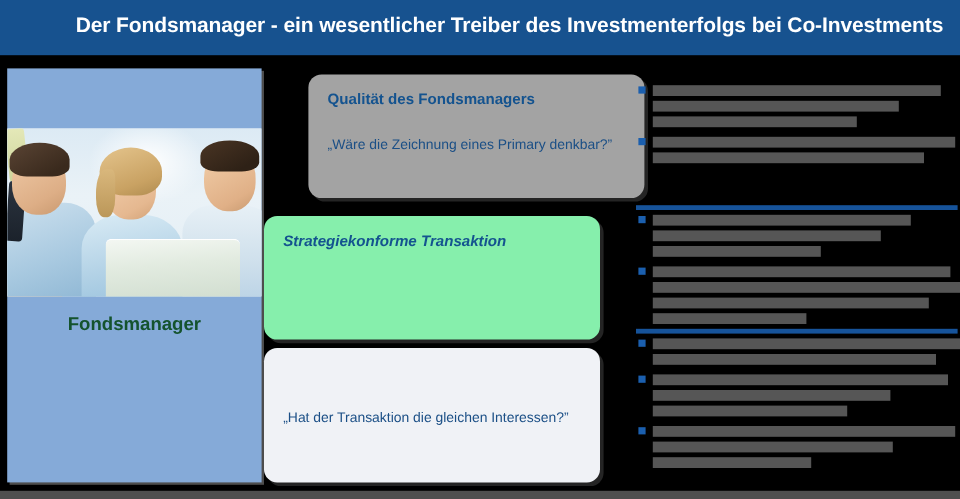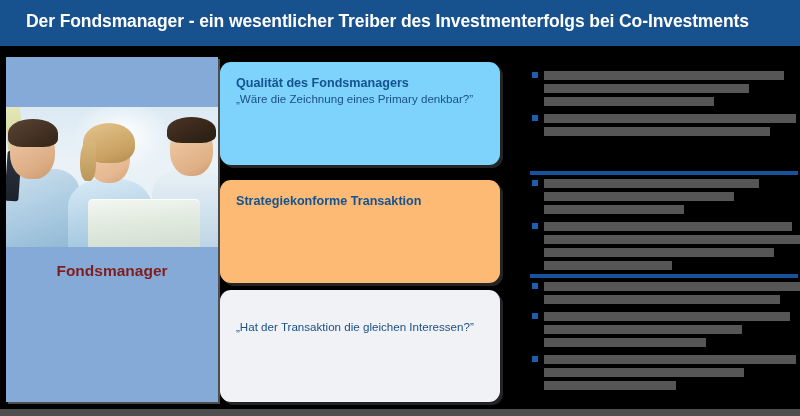--- a/index.html
+++ b/index.html
@@ -30,20 +30,21 @@
   #header-title {
     position: absolute;
     left: 26px;
     top: 11px;
     width: 760px;
     font-size: 17.5px;
     font-weight: bold;
     color: #ffffff;
     letter-spacing: -0.1px;
     white-space: nowrap;
+    text-align: right;
   }
 
   
   #left-panel {
     position: absolute;
     left: 6px;
     top: 57px;
     width: 212px;
     height: 345px;
     background: #85aad8;
@@ -141,21 +142,21 @@
     left: 16px;
     top: 14px;
     right: 12px;
     font-size: 12.6px;
     font-weight: bold;
     color: #14538f;
   }
   .card-quote {
     position: absolute;
     left: 16px;
-    top: 28px;
+    top: 50px;
     right: 22px;
     font-size: 11.6px;
     line-height: 1.55;
     color: #1b4f86;
   }
 
   
   #right-col {
     position: absolute;
     left: 512px;
@@ -221,29 +222,29 @@
       <div class="hair" id="p1-hair"></div>
       <div class="head" id="p2-head"></div>
       <div class="hair" id="p2-hair"></div>
       <div class="hair" id="p2-hair2"></div>
       <div class="head" id="p3-head"></div>
       <div class="hair" id="p3-hair"></div>
       <div id="p2-hand"></div>
       <div id="laptop"></div>
       <div id="p1-hand"></div>
     </div>
-    <div id="fondsmanager-label" style="color: #7f1d1d;">Fondsmanager</div>
-  </div>
-
-  <div class="card" id="card-0" style="background: #7dd3fc;">
+    <div id="fondsmanager-label" style="color: #14532d;">Fondsmanager</div>
+  </div>
+
+  <div class="card" id="card-0" style="background: #a3a3a3; margin-left: 37px;">
     <div class="card-title" style="color: rgb(20, 83, 143);">Qualität des Fondsmanagers</div>
     <div class="card-quote">„Wäre die Zeichnung eines Primary denkbar?”</div>
   </div>
 
-  <div class="card" id="card-1" style="background: #fdba74;">
+  <div class="card" id="card-1" style="background: #86efac; font-style: italic;">
     <div class="card-title" style="color: rgb(20, 83, 143);">Strategiekonforme Transaktion</div>
   </div>
 
   <div class="card" id="card-2" style="background: rgb(240, 242, 246);">
     <div class="card-quote">„Hat der Transaktion die gleichen Interessen?”</div>
   </div>
 
   <div id="right-col">
     <div class="rgroup" id="rgroup-0" style="height: 73px;">
         <div class="rbullet-dot" style="top: 1px; background: rgb(27, 95, 174);"></div>

